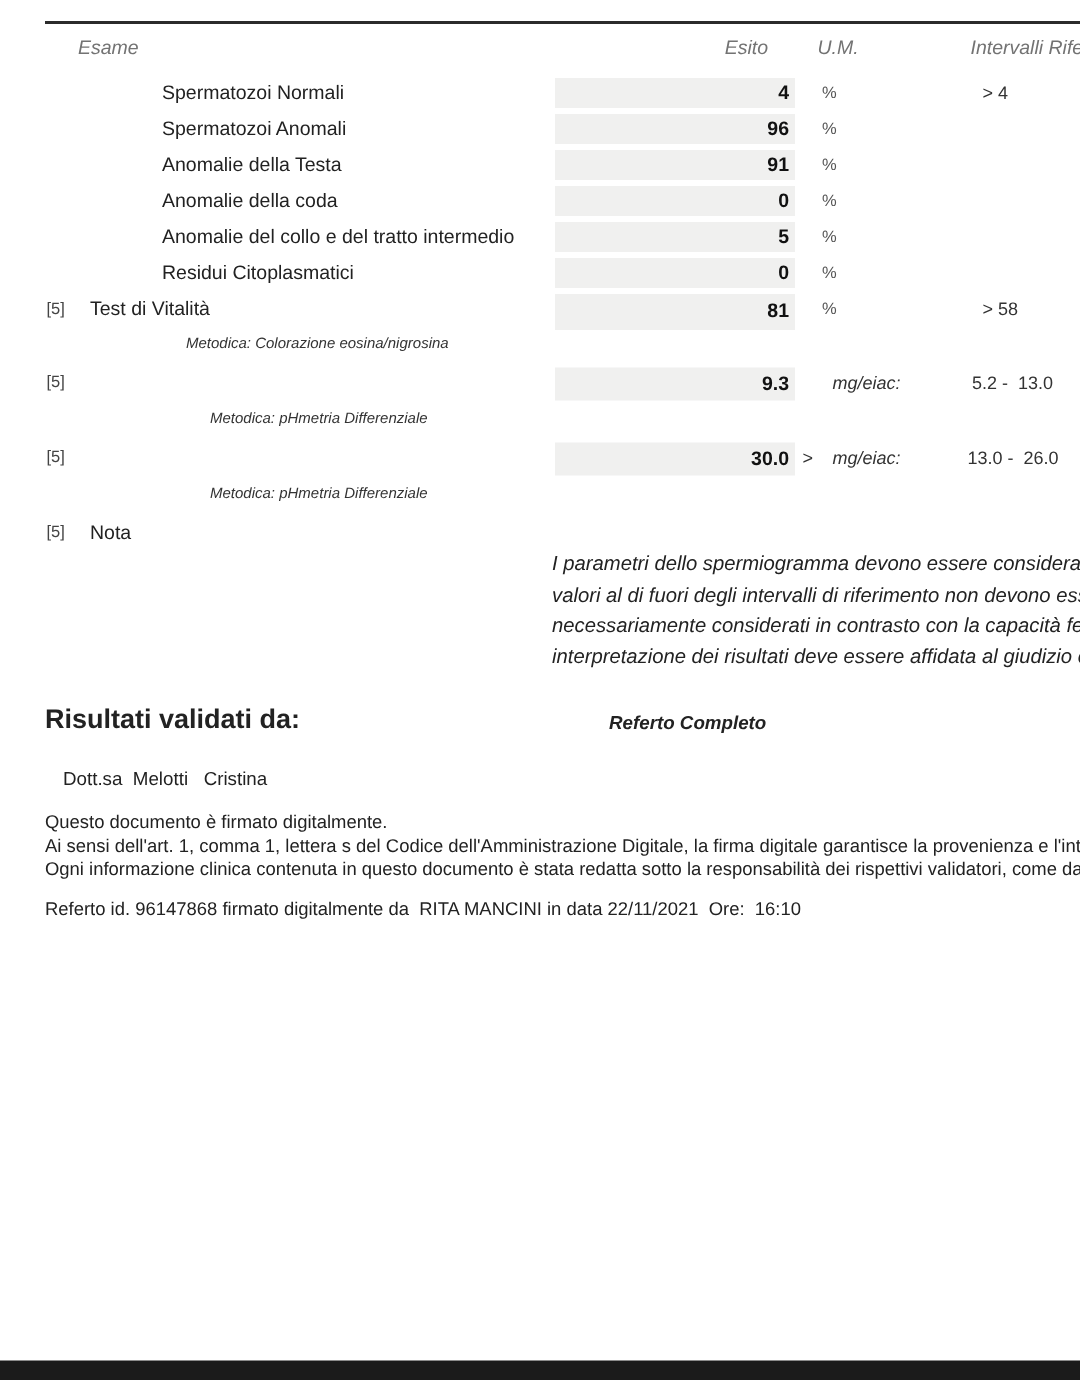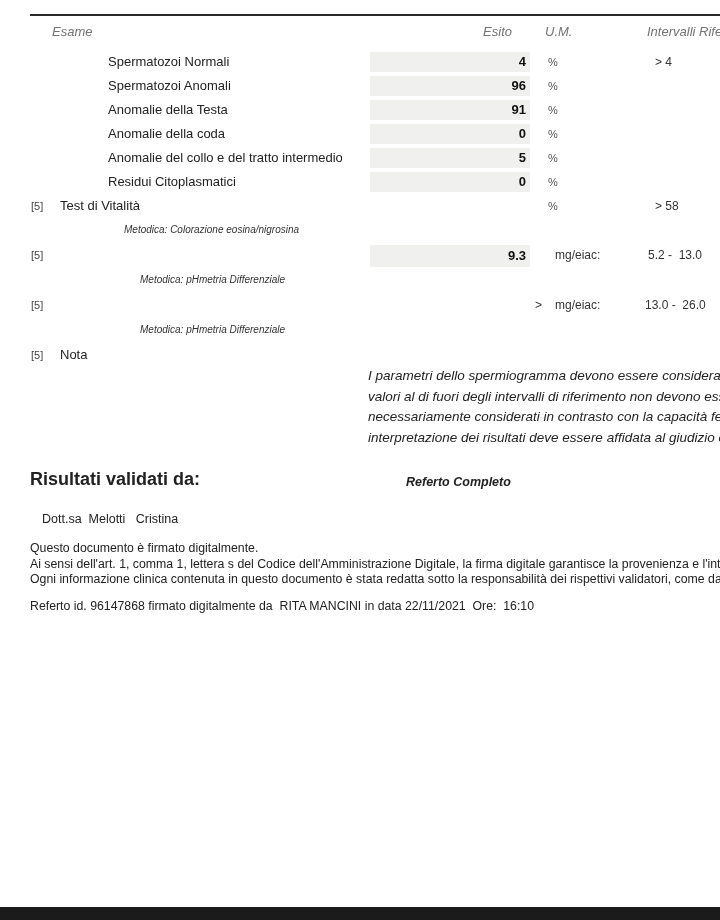--- a/index.html
+++ b/index.html
@@ -25,21 +25,21 @@
   .marker{position:absolute;left:31px;top:0;font-size:11px;color:#444;line-height:20px;white-space:pre;}
   .rlabel{position:absolute;left:60px;top:0;font-size:13px;color:#222;line-height:20px;white-space:pre;}
   .indent .rlabel{left:81px;margin-left:27px;}
   .box{position:absolute;left:370px;top:0;width:160px;height:20px;background:#f0f0ef;
        font-size:13px;font-weight:bold;color:#111;text-align:right;
        padding-right:4px;box-sizing:border-box;line-height:20px;}
   .box-tall{height:24px;line-height:22px;}
   .box-med{height:22px;line-height:21px;}
   .flag{position:absolute;left:535px;top:0;font-size:12px;color:#333;line-height:20px;}
   .unit{position:absolute;left:548px;top:0;font-size:11px;color:#555;line-height:20px;}
-  .unit-it{left:555px;font-size:12px;color:#333;}
+  .unit-it{left:555px;font-size:12px;font-style:italic;color:#333;}
   .ref{position:absolute;left:648px;top:0;font-size:12px;color:#333;line-height:20px;white-space:pre;}
   .method{position:absolute;font-size:10px;font-style:italic;color:#333;white-space:pre;}
   
   .note{left:368px;top:366px;width:352px;font-size:13.5px;font-style:italic;color:#222;}
   .note div{white-space:pre;line-height:20.5px;overflow:hidden;}
   
   .referto-completo{left:396px;top:475px;font-size:12.5px;font-weight:bold;font-style:italic;white-space:pre;margin-left:10px;}
   .validati{left:30px;top:469px;font-size:18px;font-weight:bold;white-space:pre;}
   .validator{left:42px;top:512px;font-size:12.5px;white-space:pre;}
   .para{left:30px;top:541px;width:690px;font-size:12.3px;color:#222;}
@@ -93,35 +93,37 @@
 
   <div class="row indent" style="top:172px">
     <span class="rlabel">Residui Citoplasmatici</span>
     <span class="box">0</span>
     <span class="unit">%</span>
   </div>
 
   <div class="row" style="top:196px">
     <span class="marker">[5]</span>
     <span class="rlabel">Test di Vitalità</span>
+    <span class="box box-tall">81</span>
     <span class="unit">%</span>
     <span class="ref" style="left:655px">&gt; 58</span>
   </div>
   <div class="method" style="left:124px;top:224px">Metodica: Colorazione eosina/nigrosina</div>
 
   <div class="row" style="top:245px">
     <span class="marker">[5]</span>
     <span class="box box-med">9.3</span>
     <span class="unit unit-it">mg/eiac:</span>
     <span class="ref">5.2 -  13.0</span>
   </div>
   <div class="method" style="left:140px;top:274px">Metodica: pHmetria Differenziale</div>
 
   <div class="row" style="top:295px">
     <span class="marker">[5]</span>
+    <span class="box box-med">30.0</span>
     <span class="flag">&gt;</span>
     <span class="unit unit-it">mg/eiac:</span>
     <span class="ref" style="left:645px">13.0 -  26.0</span>
   </div>
   <div class="method" style="left:140px;top:324px">Metodica: pHmetria Differenziale</div>
 
   <div class="row" style="top:345px">
     <span class="marker">[5]</span>
     <span class="rlabel">Nota</span>
   </div>

